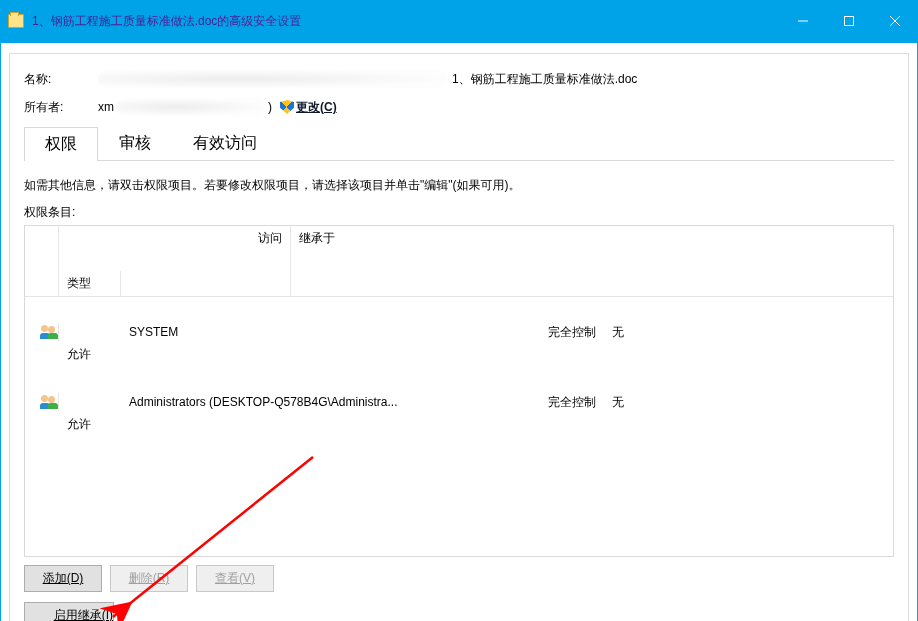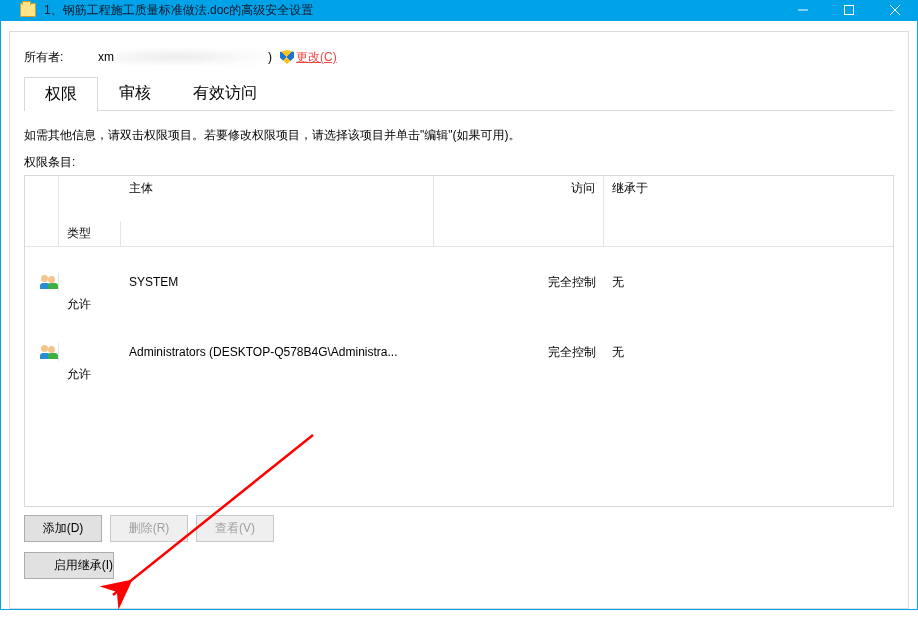--- a/index.html
+++ b/index.html
@@ -1,25 +1,25 @@
 <!DOCTYPE html>
 <html><head>
 <meta charset="utf-8">
 <style>
   * { box-sizing: border-box; margin: 0; padding: 0; font-family: "Microsoft YaHei", "Segoe UI", sans-serif; }
   body { background: #fff; width: 918px; height: 621px; overflow: hidden; position: relative; }
 
   .titlebar {
-    height: 20px;
+    height: 42px;
     background: #00a2e8;
-    color: #0f172a;
+    color: #4c1d95;
     display: flex;
     align-items: center;
     font-size: 12px;
-    padding-left: 20px;
+    padding-left: 8px;
   }
   .titlebar .folder-icon {
     width: 16px; height: 14px;
     background: #ffe48a;
     border: 1px solid #d0a030;
     border-radius: 1px;
     margin-right: 8px;
     position: relative;
   }
   .titlebar .folder-icon:before {
@@ -69,21 +69,21 @@
   }
   .shield {
     display:inline-block; width:14px; height:14px; vertical-align:-2px;
     position:relative; margin-right:2px;
   }
   .shield:before {
     content:""; position:absolute; inset:0;
     background: conic-gradient(from 45deg, #1e73d6 0 25%, #ffc31f 0 50%, #1e73d6 0 75%, #ffc31f 0 100%);
     clip-path: polygon(50% 0%, 100% 15%, 100% 55%, 50% 100%, 0% 55%, 0% 15%);
   }
-  .link { color:#ef4444; }
+  .link { color:#0f172a;font-weight:bold; }
 
   .tabs {
     display:flex; align-items:flex-end;
     border-bottom:1px solid #d9d9d9;
     margin-top: 4px;
     font-size:16px;
   }
   .tab {
     padding: 6px 20px;
     border:1px solid transparent;
@@ -138,20 +138,21 @@
 
   .btnrow { display:flex; gap:8px; margin-top:8px; }
   .btn {
     font-size:12px;
     padding: 4px 0;
     width: 78px;
     text-align:center;
     border:1px solid #adadad;
     background:#e1e1e1;
     color:#000;
+    text-decoration:underline;
   }
   .btn.disabled { color:#a0a0a0; border-color:#c8c8c8; background:#efefef; }
   .btn.wide { width:90px;text-align:right; }
   .btnrow2 { margin-top:10px; }
 
   
   .arrow {
     position:absolute;
     left: 95px; top: 395px;
     width: 220px; height: 180px;
@@ -180,20 +181,25 @@
     <svg width="10" height="10">
         <line x1="0" y1="0" x2="10" y2="10" stroke-width="1"></line>
         <line x1="10" y1="0" x2="0" y2="10" stroke-width="1"></line>
       </svg>
   </div>
 </div>
 
 <div class="outer">
   <div class="inner">
 
+    <div class="row">
+      <span class="label">名称:</span>
+      <span class="blur1"></span>
+      <span>1、钢筋工程施工质量标准做法.doc</span>
+    </div>
 
     <div class="row">
       <span class="label">所有者:</span>
       <span>xm</span>
       <span class="blur2"></span>
       <span>)</span>
       <span style="width:8px;"></span>
       <span class="shield"></span>
       <a href="#" class="link">更改(C)</a>
     </div>
@@ -204,21 +210,20 @@
       <div class="tab">有效访问</div>
     </div>
 
     <div class="helptext">如需其他信息，请双击权限项目。若要修改权限项目，请选择该项目并单击"编辑"(如果可用)。</div>
     <div class="listlabel">权限条目:</div>
 
     <div class="listbox">
       <div class="lh">
         <div class="col-icon"></div>
         <div class="col-type">类型</div>
-        <div class="col-principal">主体</div>
         <div class="col-access">访问</div>
         <div class="col-inherit">继承于</div>
       </div>
 
       <div class="lr">
         <div class="col-icon"><span class="usricon"><span class="h1"></span><span class="h2"></span><span class="b1"></span><span class="b2"></span></span></div>
         <div class="col-type">允许</div>
         <div class="col-principal">SYSTEM</div>
         <div class="col-access">完全控制</div>
         <div class="col-inherit">无</div>

